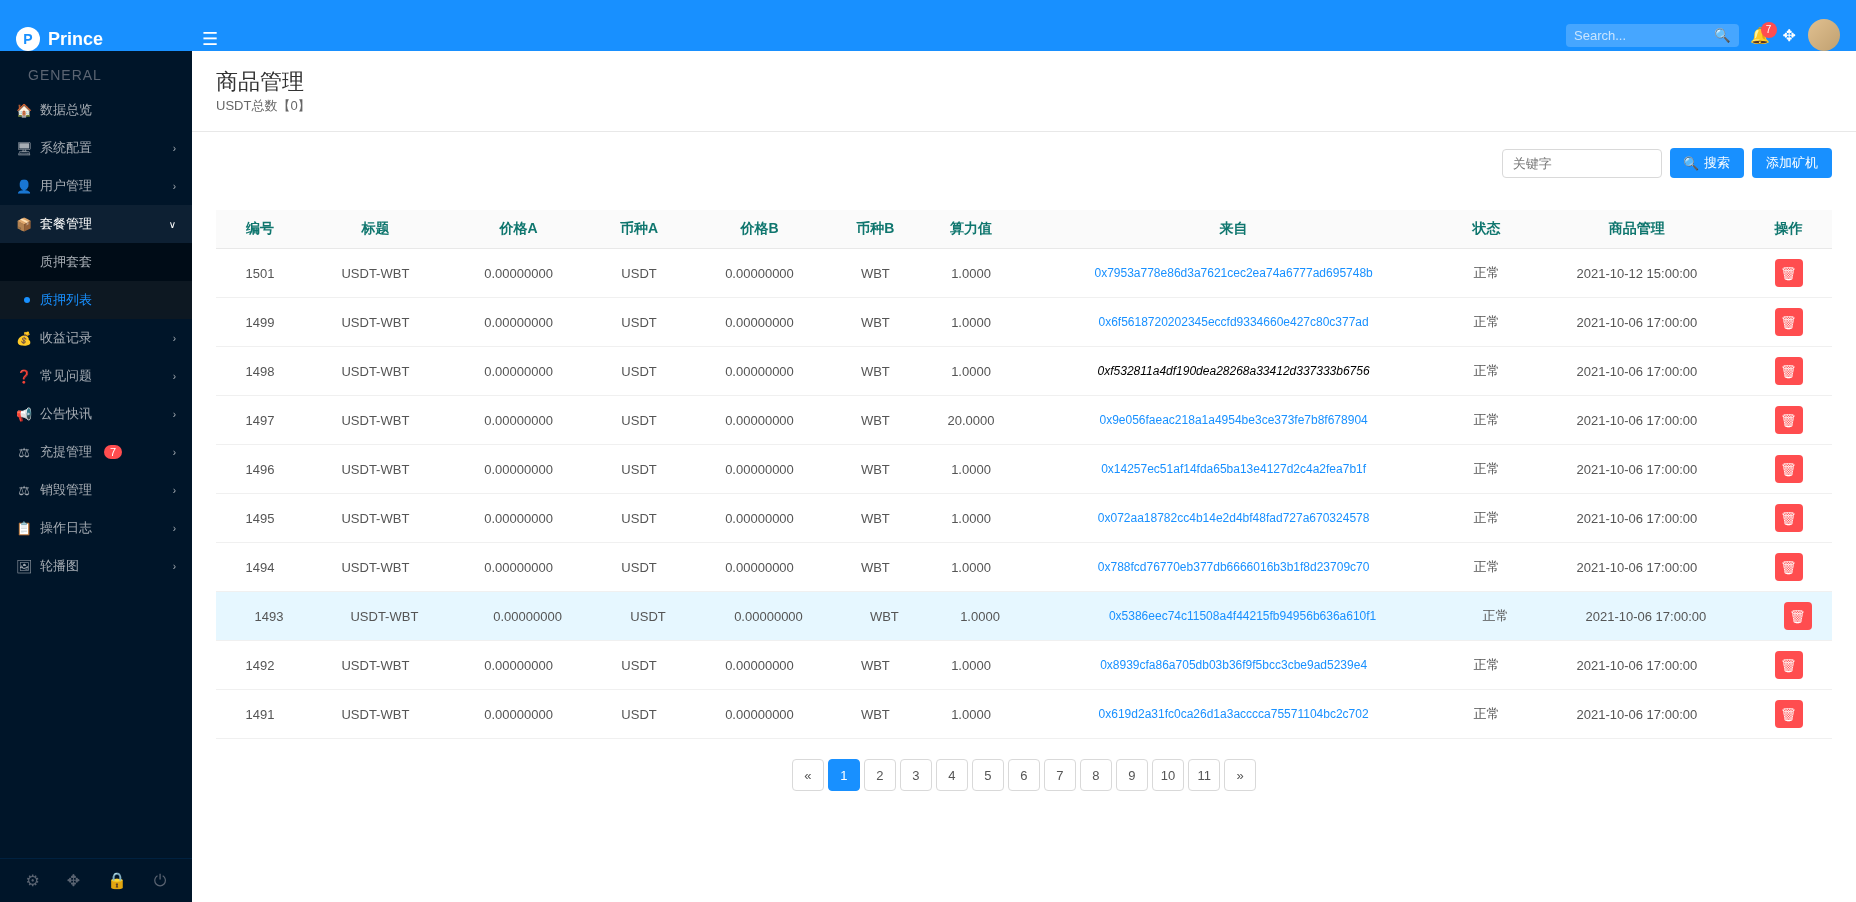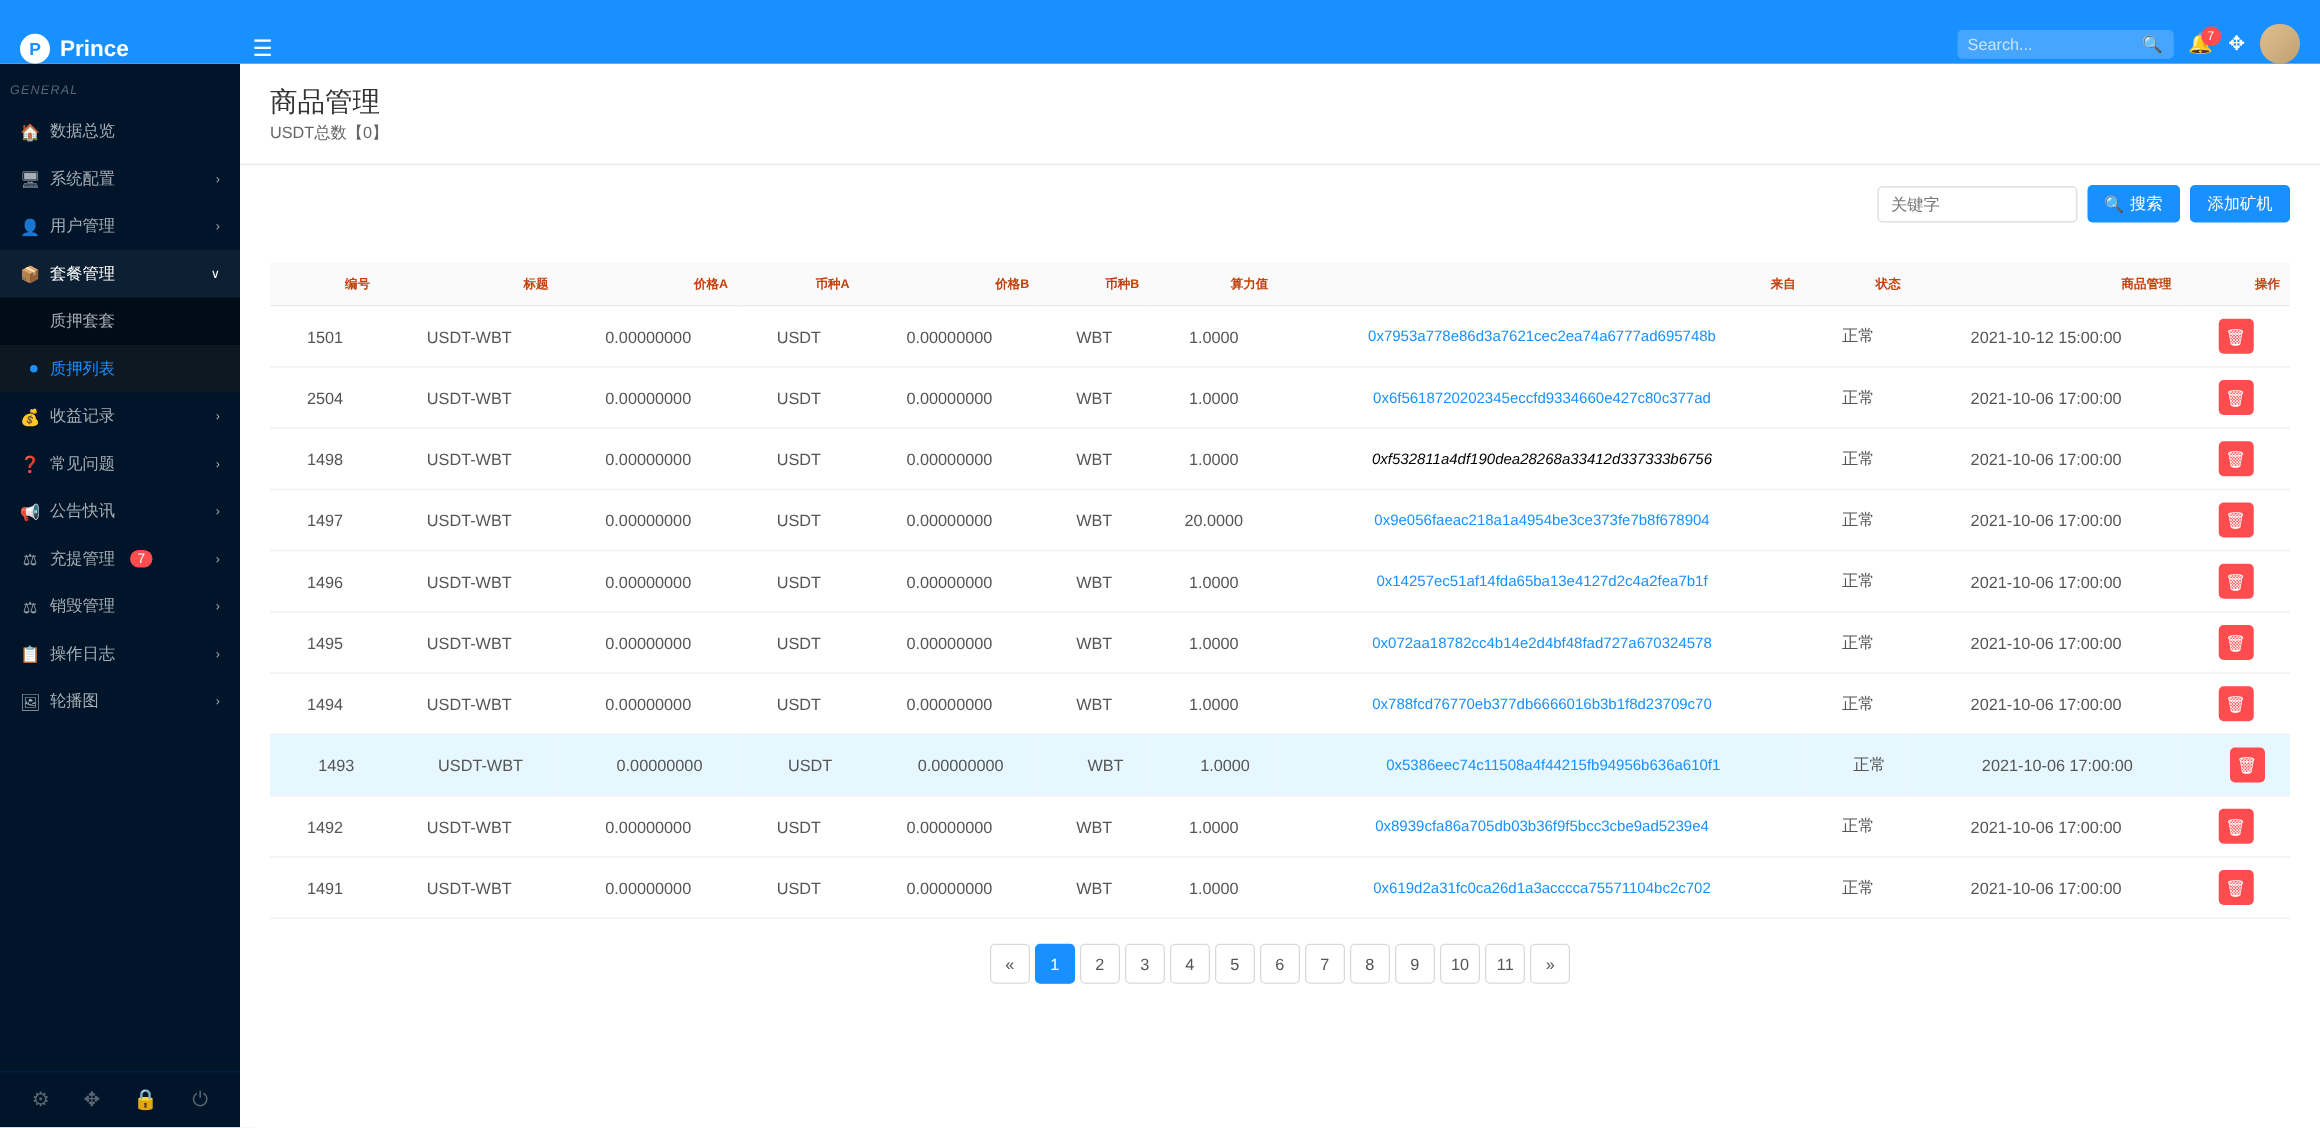--- a/index.html
+++ b/index.html
@@ -37,25 +37,24 @@
     .sidebar {
       width: 192px;
       background: #001529;
       color: #a6adb4;
       display: flex;
       flex-direction: column;
       flex-shrink: 0;
       overflow-y: auto;
     }
     .sidebar-section-label {
-      padding: 16px 8px 8px;
-      font-size: 10px;
+      padding: 16px 28px 8px;
+      font-size: 14px;
       color: #5a6472;
       letter-spacing: 1px;
-      font-style: italic;
     }
     .sidebar-item {
       display: flex;
       align-items: center;
       padding: 10px 16px;
       cursor: pointer;
       gap: 8px;
       color: #a6adb4;
       font-size: 13px;
       transition: background 0.2s;
@@ -148,24 +147,24 @@
       cursor: pointer;
       font-size: 13px;
     }
 
     
     .data-table { width: 100%; border-collapse: collapse; }
     .data-table th {
       background: #fafafa;
       border-bottom: 1px solid #e8e8e8;
       padding: 10px 8px;
-      text-align: right;
-      color: #c2410c;
+      text-align: center;
+      color: #0f766e;
       font-weight: 600;
-      font-size: 10px;
+      font-size: 14px;
       white-space: nowrap;
     }
     .data-table td {
       border-bottom: 1px solid #f0f0f0;
       padding: 10px 8px;
       text-align: center;
       color: #555;
       font-size: 13px;
     }
     .data-table tr.highlighted td { background: #e6f7ff; padding-left: 26px; }
@@ -356,21 +355,21 @@
       <td>WBT</td>
       <td>1.0000</td>
       <td style="font-size:12px;color:#1890ff;">0x7953a778e86d3a7621cec2ea74a6777ad695748b</td>
       <td><span class="status-normal">正常</span></td>
       <td>2021-10-12 15:00:00</td>
       <td>
         <button class="delete-btn">🗑</button>
       </td>
     </tr>
             <tr>
-      <td>2504</td>
+      <td>1499</td>
       <td>USDT-WBT</td>
       <td>0.00000000</td>
       <td>USDT</td>
       <td>0.00000000</td>
       <td>WBT</td>
       <td>1.0000</td>
       <td style="font-size:12px;color:#1890ff;">0x6f5618720202345eccfd9334660e427c80c377ad</td>
       <td><span class="status-normal">正常</span></td>
       <td>2021-10-06 17:00:00</td>
       <td>

